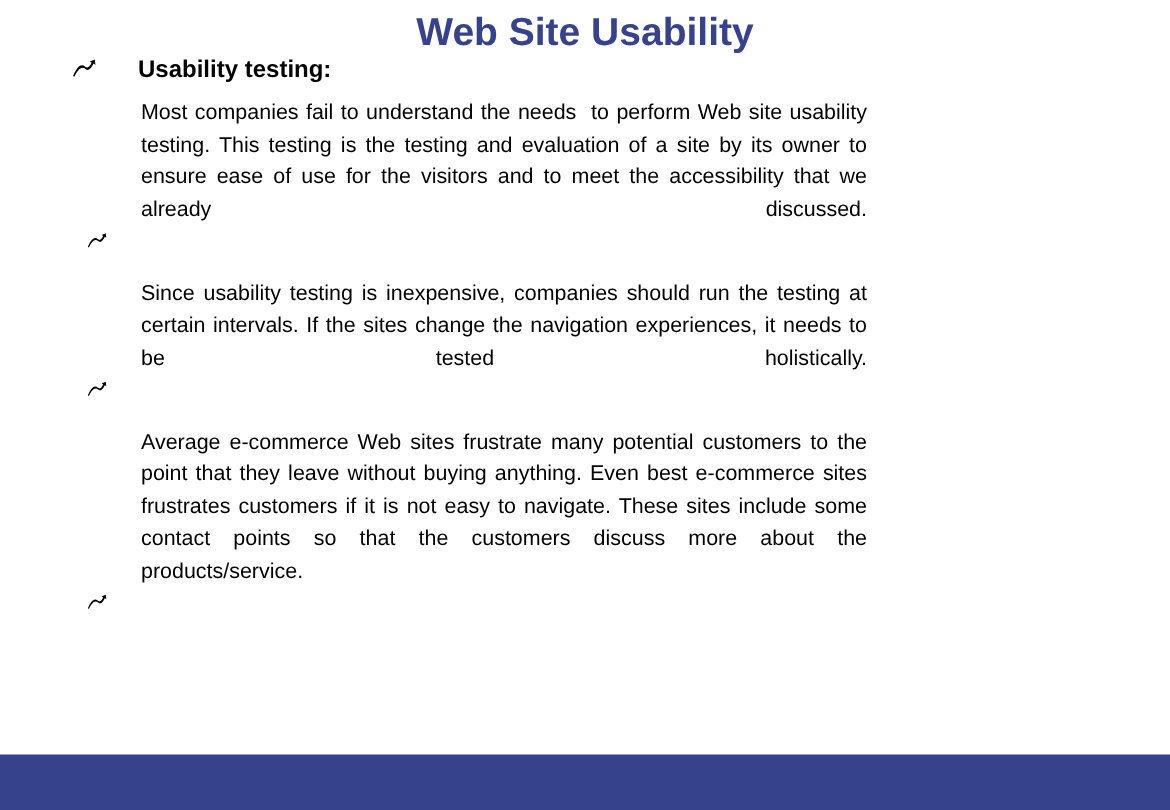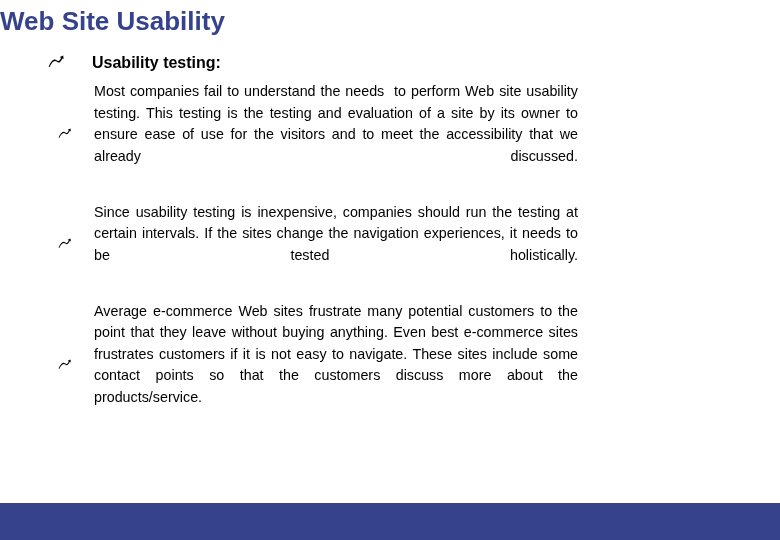--- a/index.html
+++ b/index.html
@@ -18,31 +18,32 @@
     width: 780px;
     height: 540px;
     background: #ffffff;
     box-sizing: border-box;
   }
   .slide-title {
     position: absolute;
     left: 0;
     top: 4px;
     width: 780px;
+    text-align: center;
     font-size: 26px;
     font-weight: bold;
     color: #36428c;
     letter-spacing: 0px;
     line-height: 34px;
     white-space: nowrap;
   }
   .body-area {
     position: absolute;
     left: 0;
-    top: 52px;
+    top: 36px;
     width: 628px;
   }
   
   .lvl1 {
     display: flex;
     align-items: flex-start;
     padding-left: 48px;
     margin-bottom: 7px;
   }
   .lvl1 .glyph {
@@ -57,21 +58,21 @@
     flex: 1 1 auto;
     font-size: 16px;
     font-weight: bold;
     line-height: 22px;
     color: #000000;
     padding-left: 22px;
   }
   
   .lvl2 {
     display: flex;
-    align-items: center;
+    align-items: flex-end;
     padding-left: 58px;
     padding-right: 50px;
     margin-bottom: 13px;
   }
   .lvl2 .glyph {
     flex: 0 0 auto;
     width: 18px;
     font-size: 14px;
     line-height: 21.5px;
     color: #000000;

